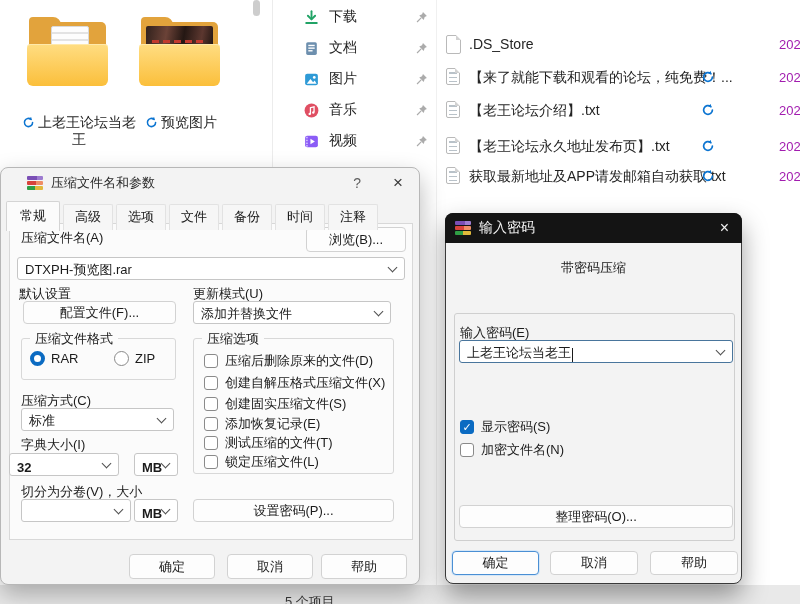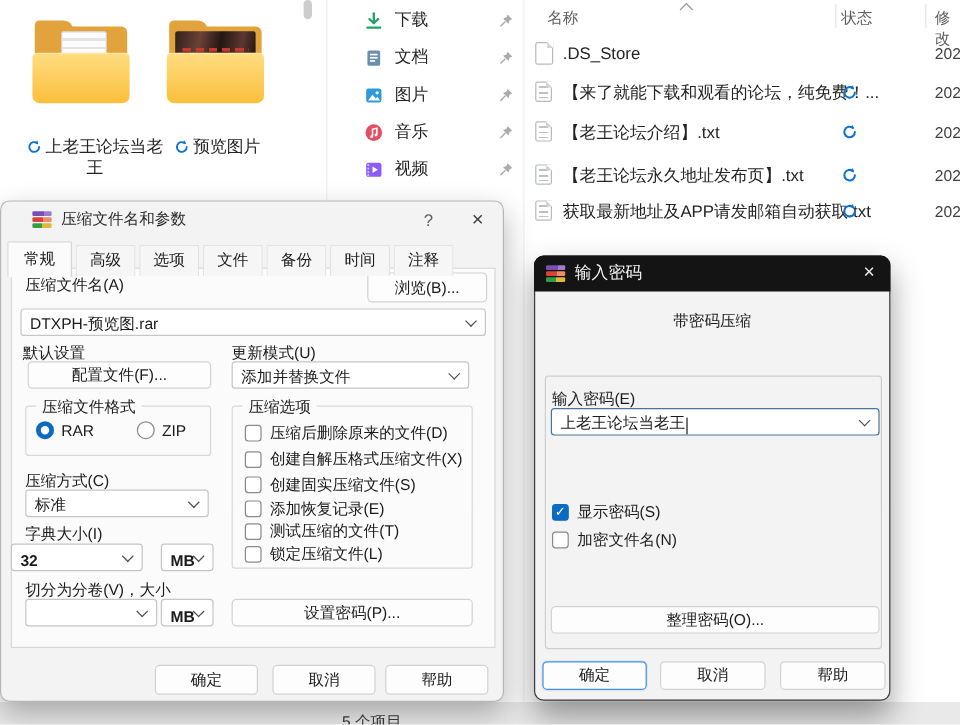--- a/index.html
+++ b/index.html
@@ -39,21 +39,21 @@
 
   
   .fl-header{position:absolute;left:0;top:0;right:0;height:27px;}
   .fl-col{position:absolute;top:6px;font-size:13px;color:#5f5f5f;}
   .fl-sep{position:absolute;top:3px;width:1px;height:20px;background:#e4e4e4;}
   .sort-up{position:absolute;left:131px;top:4px;width:7px;height:7px;border-left:1.4px solid #9a9a9a;border-top:1.4px solid #9a9a9a;transform:rotate(45deg);}
   .fl-row{position:absolute;left:0;right:0;height:28px;}
   .fl-name{position:absolute;left:32px;top:5px;font-size:14px;color:#242424;white-space:nowrap;}
   .fl-icon{position:absolute;left:9px;top:4px;}
   .fl-sync{position:absolute;left:264px;top:6px;}
-  .fl-date{position:absolute;left:342px;top:6px;font-size:13px;color:#404040;white-space:nowrap;}
+  .fl-date{position:absolute;left:342px;top:6px;font-size:13px;color:#a21caf;white-space:nowrap;}
   .page-icon{width:13px;height:17px;background:#fff;border:1px solid #b9b9b9;border-radius:2px;position:relative;}
   .page-icon::before{content:'';position:absolute;right:-1px;top:-1px;border-style:solid;border-width:0 5px 5px 0;border-color:#fff #fff #d2d2d2 #d2d2d2;}
   .page-icon.lines{background-image:repeating-linear-gradient(#fff 0 3px,#b9c2c9 3px 4.6px);background-clip:content-box;padding:2px;box-sizing:border-box;width:14px;}
 
   
   .dlg{position:absolute;border-radius:8px;}
   .btn{display:flex;align-items:center;justify-content:center;background:#fdfdfd;border:1px solid #d2d2d2;border-radius:4px;
      font-size:13px;color:#1b1b1b;box-sizing:border-box;}
   .btn.focused{border:1.5px solid #4a8fd4;box-shadow:0 0 0 1px #d6e7f7;}
   .combo{display:flex;align-items:flex-end;background:#fff;border:1px solid #c6c6c6;border-radius:3px;font-size:13px;color:#1b1b1b;
@@ -206,28 +206,20 @@
         <path d="M7 5.5 11.2 8 7 10.5 Z" fill="#fff"></path>
       </svg>
       <span class="nlabel">视频</span>
       <svg class="pin" viewBox="0 0 14 14">
           <use href="#ping"></use>
         </svg>
     </div>
   </div>
 
   <div class="pane file-pane">
-    <div class="fl-header">
-      <div class="sort-up"></div>
-      <div class="fl-col" style="left:19px;">名称</div>
-      <div class="fl-sep" style="left:259px;"></div>
-      <div class="fl-col" style="left:264px;">状态</div>
-      <div class="fl-sep" style="left:334px;"></div>
-      <div class="fl-col" style="left:342px;">修改</div>
-    </div>
 
     <div class="fl-row" style="top:31px;">
       <div class="fl-icon page-icon"></div>
       <div class="fl-name">.DS_Store</div>
       <div class="fl-date">202</div>
     </div>
     <div class="fl-row" style="top:64px;">
       <div class="fl-icon page-icon lines"></div>
       <div class="fl-name">【来了就能下载和观看的论坛，纯免费！...</div>
       <svg class="fl-sync" width="14" height="14" viewBox="0 0 14 14">

